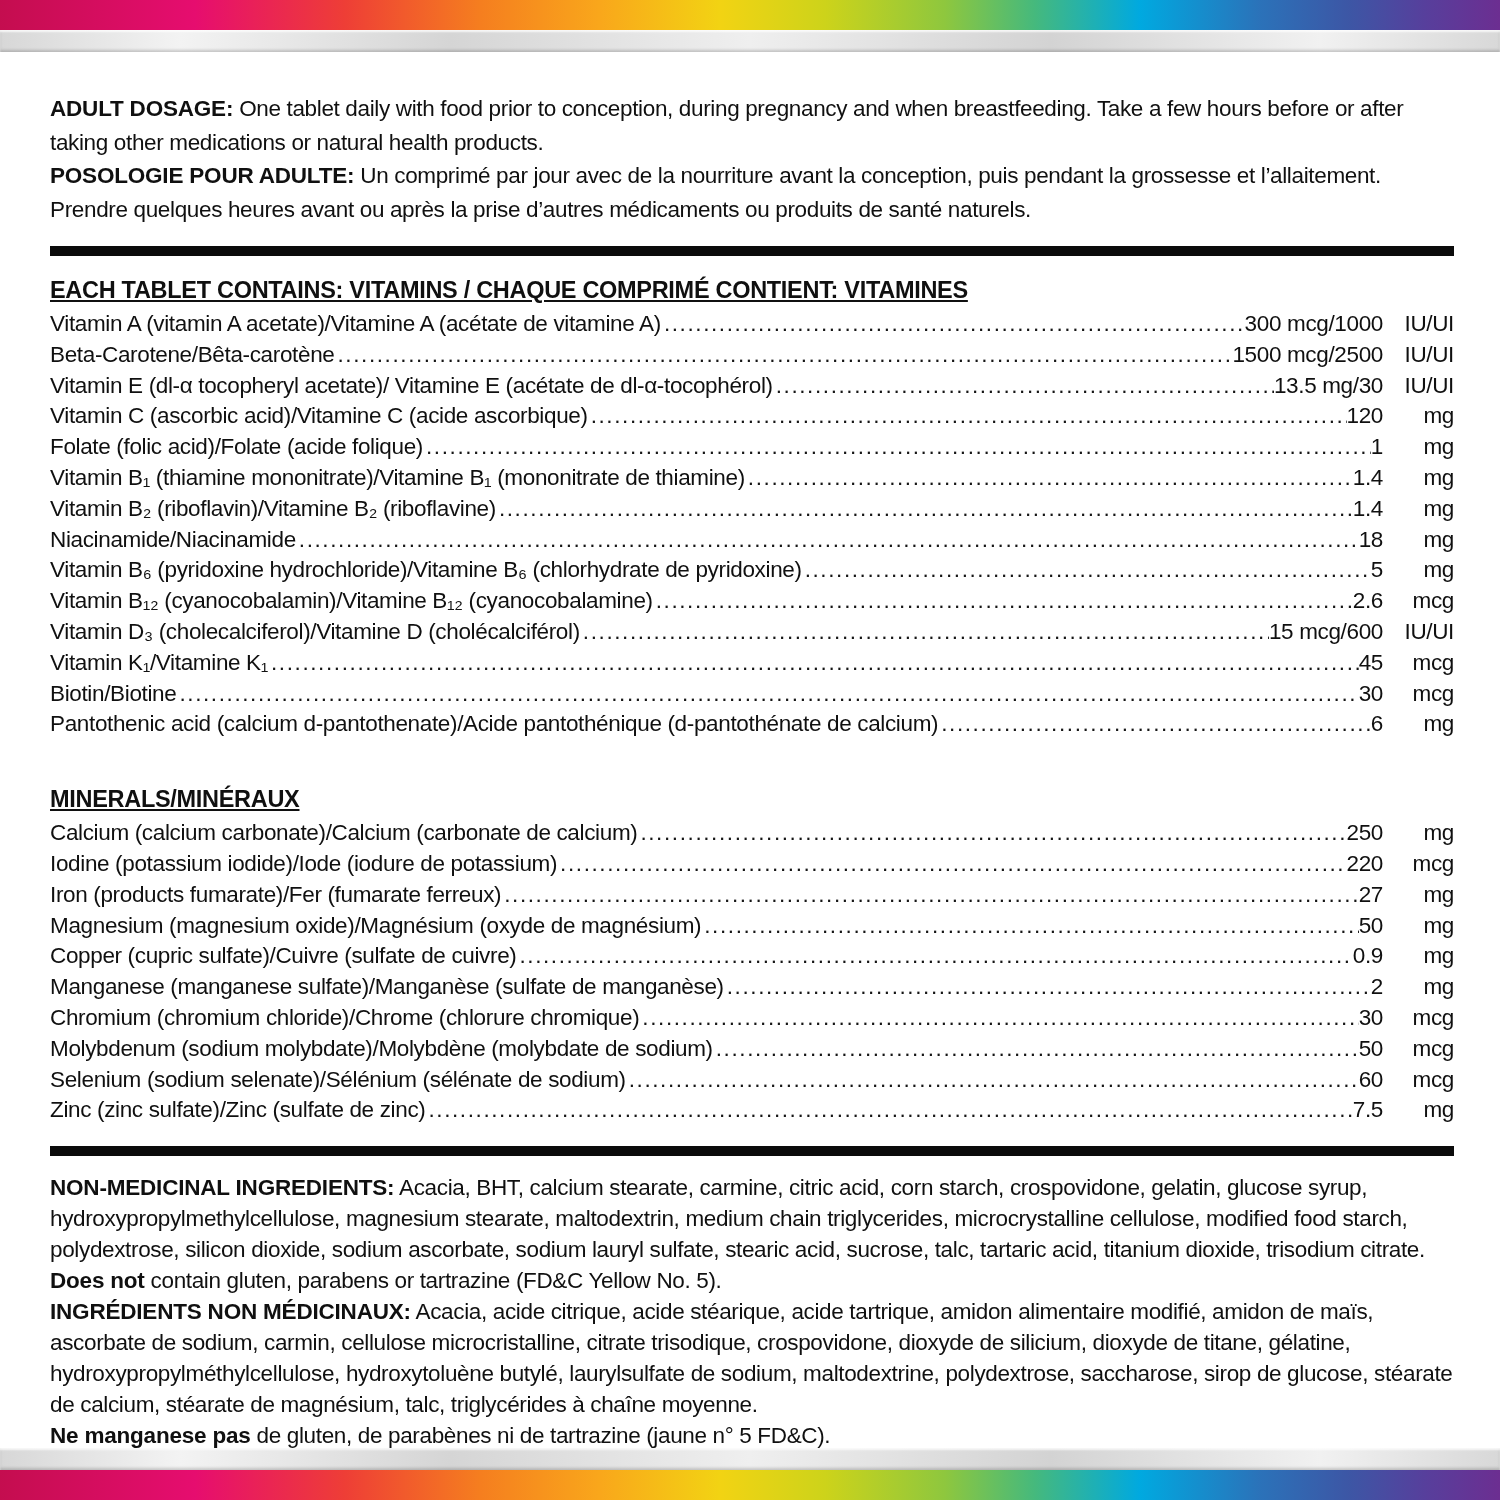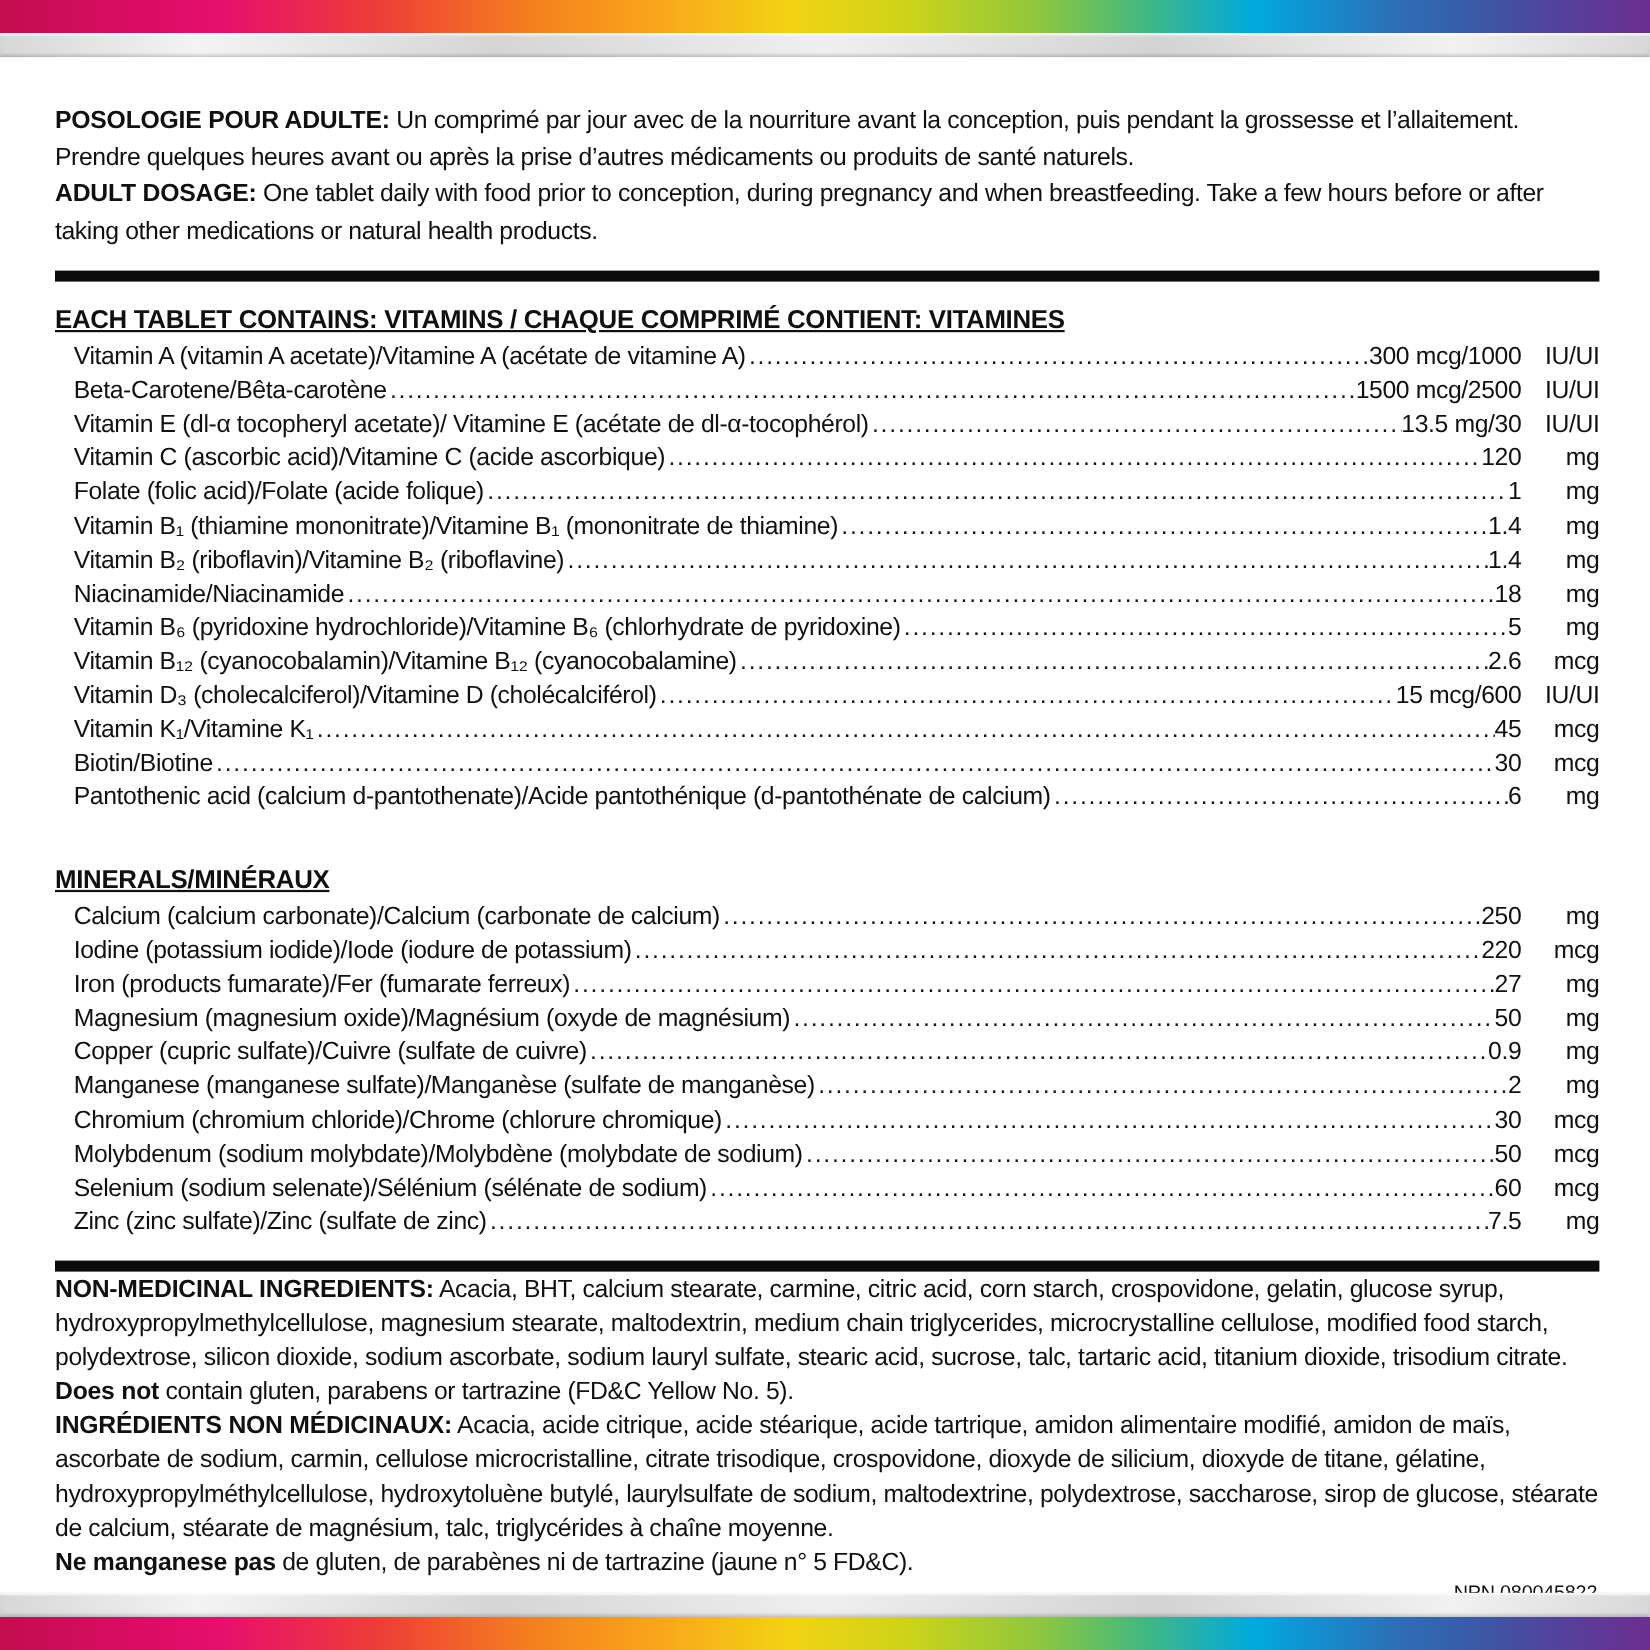--- a/index.html
+++ b/index.html
@@ -29,47 +29,47 @@
   .para b{letter-spacing:-0.2px;}
   .rule{height:10px;background:#0b0b0b;margin:20px 0 0 0;}
   .section-header{
     font-weight:bold;font-size:23.5px;letter-spacing:-0.3px;
     margin:21px 0 5px 0;
     text-decoration:underline;
   }
   .minerals-gap{margin-top:46px;}
   .rows{display:block;}
   .row{display:flex;align-items:baseline;font-size:22.5px;line-height:30.8px;letter-spacing:-0.35px;}
-  .row .name{white-space:nowrap;margin-left:17px;}
+  .row .name{white-space:nowrap;}
   .row .dots{
     flex:1;overflow:hidden;white-space:nowrap;
     padding:0 3px;letter-spacing:1.6px;color:#151515;min-width:12px;
   }
   .row .dots::after{
     content:"....................................................................................................................................................................................................................................................................................................................................................";
   }
   .row .value{white-space:nowrap;text-align:right;}
   .row .unit{width:58px;padding-left:13px;white-space:nowrap;text-align:right;}
-  .nm-block{}
+  .nm-block{margin-top:16px;}
   .nm{font-size:22.5px;line-height:31px;}
   .npn{
     text-align:right;font-size:18px;line-height:22px;margin-top:2px;
     letter-spacing:-0.2px;padding-right:2px;
   }
 </style>
 </head>
 <body>
 
 <div class="band-rainbow"></div>
 <div class="band-silver"></div>
 
 <div class="content">
 
+  <p class="para"><b>ADULT DOSAGE:</b> <span>One tablet daily with food prior to conception, during pregnancy and when breastfeeding. Take a few hours before or after taking other medications or natural health products.</span></p>
   <p class="para"><b>POSOLOGIE POUR ADULTE:</b> <span>Un comprimé par jour avec de la nourriture avant la conception, puis pendant la grossesse et l’allaitement. Prendre quelques heures avant ou après la prise d’autres médicaments ou produits de santé naturels.</span></p>
-  <p class="para"><b>ADULT DOSAGE:</b> <span>One tablet daily with food prior to conception, during pregnancy and when breastfeeding. Take a few hours before or after taking other medications or natural health products.</span></p>
 
   <div class="rule"></div>
 
   <div class="section-header">EACH TABLET CONTAINS: VITAMINS / CHAQUE COMPRIMÉ CONTIENT: VITAMINES</div>
 
   <div class="rows">
 
       <div class="row">
         <span class="name">Vitamin A (vitamin A acetate)/Vitamine A (acétate de vitamine A) </span>
         <span class="dots"></span>

